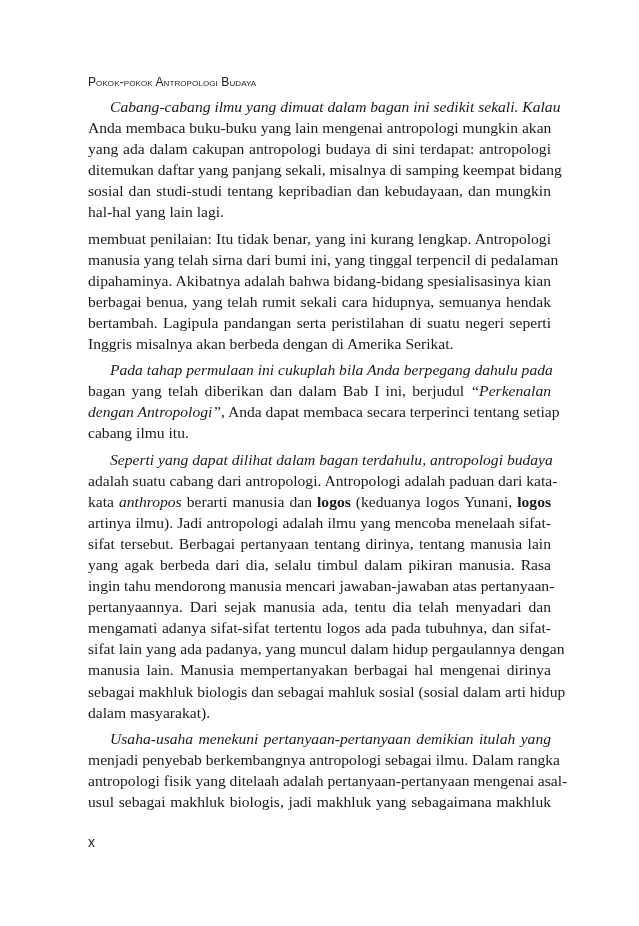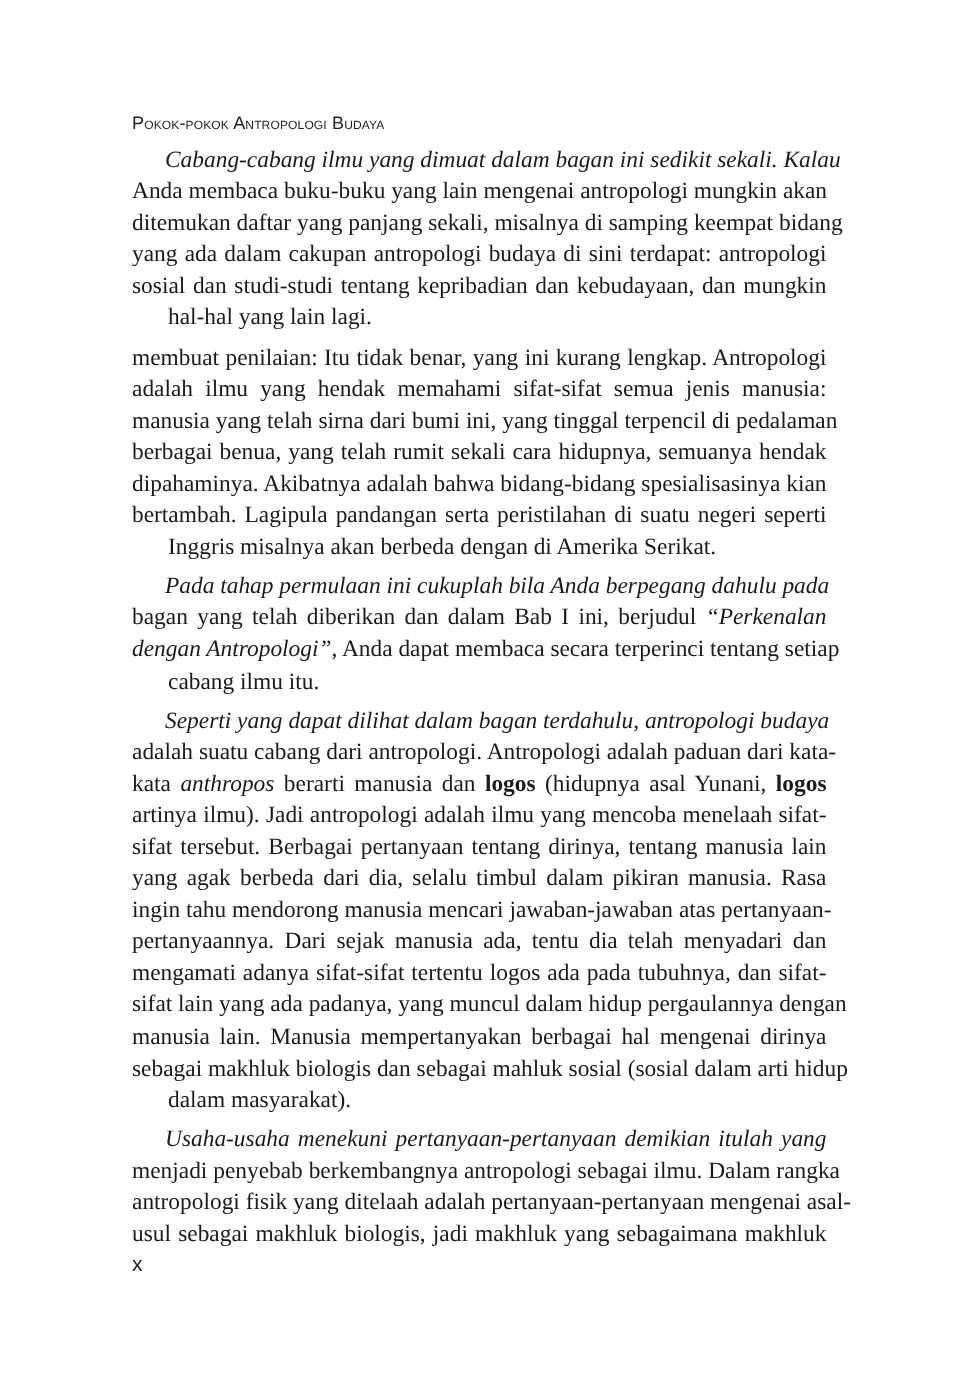--- a/index.html
+++ b/index.html
@@ -46,21 +46,20 @@
       white-space: nowrap;
       overflow: visible;
       height: 21.1px;
     }
     .line.first {
       padding-left: 22px;
       font-style: italic;
     }
     .line.last {
       text-align-last: left;
-      margin-left: 24px;
     }
     .it { font-style: italic; }
     .bd { font-weight: bold; }
     .page-number {
       position: absolute;
       left: 88px;
       top: 834px;
       font-family: "Liberation Sans", "DejaVu Sans", sans-serif;
       font-size: 14px;
       color: #222;
@@ -72,47 +71,46 @@
 
 <div>
 
   <div class="running-header">Pokok-pokok Antropologi Budaya</div>
 
   <div class="text-block">
 
     <div class="para">
       <span class="line first">Cabang-cabang ilmu yang dimuat dalam bagan ini sedikit sekali. Kalau</span>
       <span class="line">Anda membaca buku-buku yang lain mengenai antropologi mungkin akan</span>
+      <span class="line">yang ada dalam cakupan antropologi budaya di sini terdapat: antropologi</span>
       <span class="line">ditemukan daftar yang panjang sekali, misalnya di samping keempat bidang</span>
-      <span class="line">yang ada dalam cakupan antropologi budaya di sini terdapat: antropologi</span>
       <span class="line">sosial dan studi-studi tentang kepribadian dan kebudayaan, dan mungkin</span>
       <span class="line last">hal-hal yang lain lagi.</span>
     </div>
 
     <div class="para">
       <span class="line">membuat penilaian: Itu tidak benar, yang ini kurang lengkap. Antropologi</span>
-      <span class="line">adalah ilmu yang hendak memahami sifat-sifat semua jenis manusia:</span>
       <span class="line">manusia yang telah sirna dari bumi ini, yang tinggal terpencil di pedalaman</span>
+      <span class="line">dipahaminya. Akibatnya adalah bahwa bidang-bidang spesialisasinya kian</span>
       <span class="line">berbagai benua, yang telah rumit sekali cara hidupnya, semuanya hendak</span>
-      <span class="line">dipahaminya. Akibatnya adalah bahwa bidang-bidang spesialisasinya kian</span>
       <span class="line">bertambah. Lagipula pandangan serta peristilahan di suatu negeri seperti</span>
       <span class="line last">Inggris misalnya akan berbeda dengan di Amerika Serikat.</span>
     </div>
 
     <div class="para">
       <span class="line first">Pada tahap permulaan ini cukuplah bila Anda berpegang dahulu pada</span>
       <span class="line"><span>bagan yang telah diberikan dan dalam Bab I ini, berjudul</span> <span class="it">“Perkenalan</span></span>
       <span class="line"><span class="it">dengan Antropologi”</span><span>, Anda dapat membaca secara terperinci tentang setiap</span></span>
       <span class="line last">cabang ilmu itu.</span>
     </div>
 
     <div class="para">
       <span class="line first">Seperti yang dapat dilihat dalam bagan terdahulu, antropologi budaya</span>
       <span class="line">adalah suatu cabang dari antropologi. Antropologi adalah paduan dari kata-</span>
-      <span class="line"><span>kata </span><span class="it">anthropos</span><span> berarti manusia dan </span><span class="bd">logos</span><span> (hidupnya asal Yunani, </span><span class="bd">logos</span></span>
+      <span class="line"><span>kata </span><span class="it">anthropos</span><span> berarti manusia dan </span><span class="bd">logos</span><span> (keduanya logos Yunani, </span><span class="bd">logos</span></span>
       <span class="line">artinya ilmu). Jadi antropologi adalah ilmu yang mencoba menelaah sifat-</span>
       <span class="line">sifat tersebut. Berbagai pertanyaan tentang dirinya, tentang manusia lain</span>
       <span class="line">yang agak berbeda dari dia, selalu timbul dalam pikiran manusia. Rasa</span>
       <span class="line">ingin tahu mendorong manusia mencari jawaban-jawaban atas pertanyaan-</span>
       <span class="line">pertanyaannya. Dari sejak manusia ada, tentu dia telah menyadari dan</span>
       <span class="line">mengamati adanya sifat-sifat tertentu logos ada pada tubuhnya, dan sifat-</span>
       <span class="line">sifat lain yang ada padanya, yang muncul dalam hidup pergaulannya dengan</span>
       <span class="line">manusia lain. Manusia mempertanyakan berbagai hal mengenai dirinya</span>
       <span class="line">sebagai makhluk biologis dan sebagai mahluk sosial (sosial dalam arti hidup</span>
       <span class="line last">dalam masyarakat).</span>

